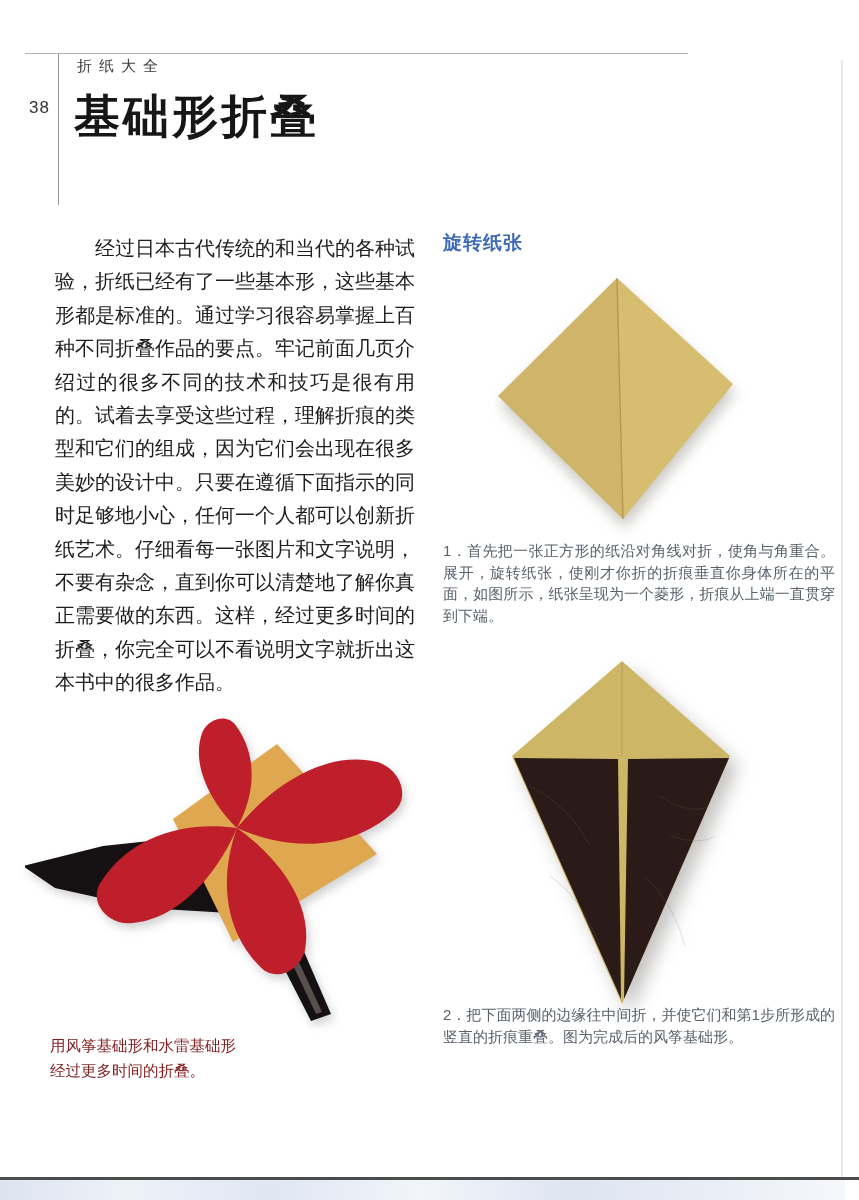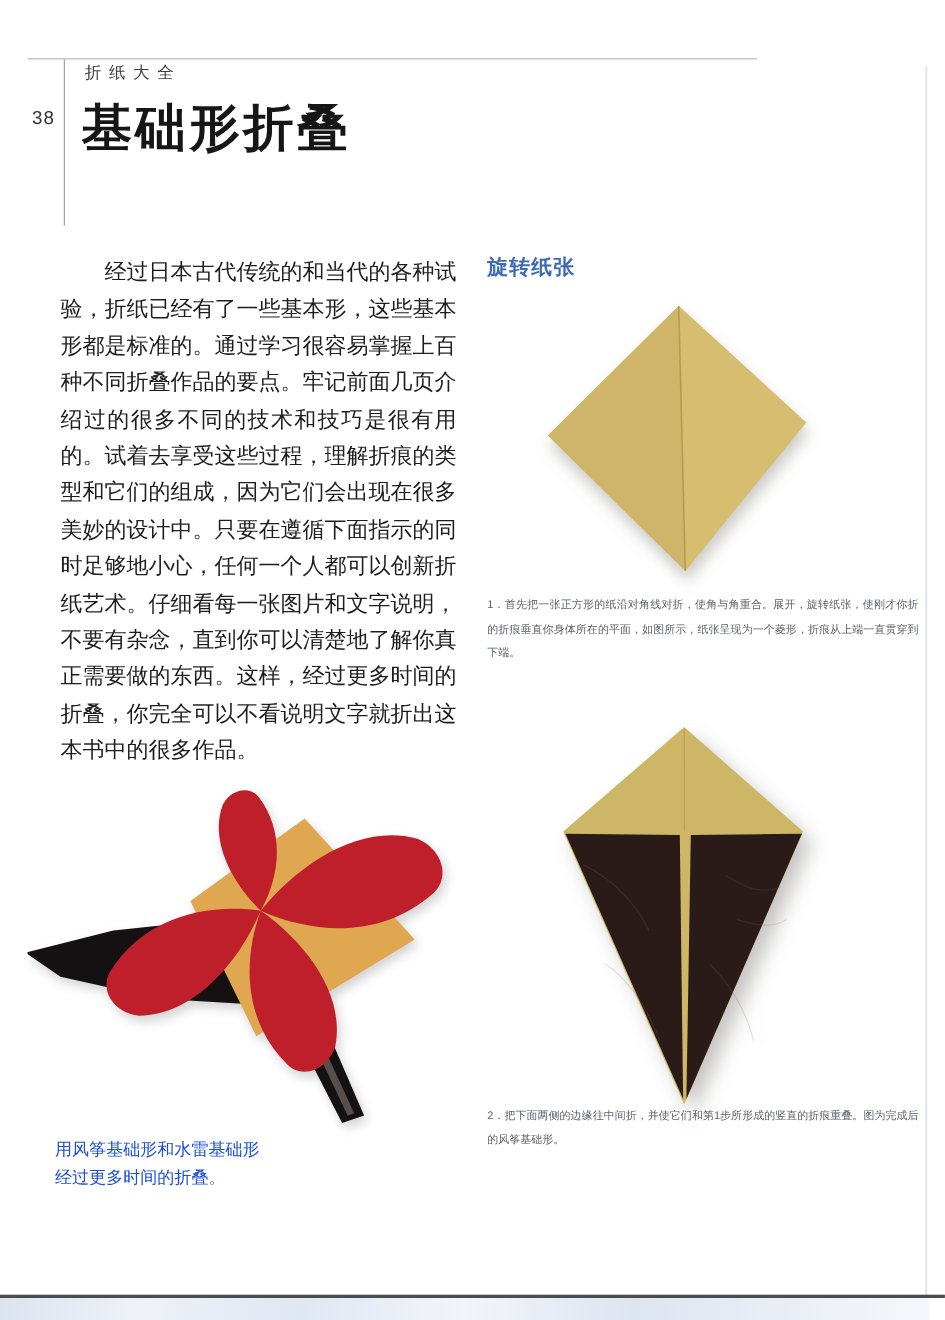--- a/index.html
+++ b/index.html
@@ -23,36 +23,36 @@
   .intro{
     position:absolute;left:55px;top:232px;width:360px;
     font-size:20px;line-height:33.4px;color:#1d1d1d;
     text-align:justify;text-justify:inter-ideograph;
     text-indent:2em;
   }
   .flower-figure{position:absolute;left:25px;top:656px;width:420px;height:368px;}
   .flower-figure svg{filter:drop-shadow(3px 5px 5px rgba(0,0,0,0.18));}
   .flower-caption{
     position:absolute;left:50px;top:1033px;width:260px;
-    font-size:15.5px;line-height:25px;color:#1d4ed8;
+    font-size:15.5px;line-height:25px;color:#7f1d1d;
   }
   
   .kite-heading{
     position:absolute;left:443px;top:230px;
     font-family:"Liberation Sans","DejaVu Sans",sans-serif;
     font-size:19px;font-weight:700;color:#3e6ab5;letter-spacing:1px;
   }
   .photo-diamond{position:absolute;left:470px;top:266px;width:330px;height:266px;}
   .photo-diamond svg{filter:drop-shadow(2px 9px 7px rgba(80,75,60,0.30));}
   .photo-kite{position:absolute;left:460px;top:646px;width:360px;height:386px;}
   .photo-kite svg{filter:drop-shadow(8px 10px 9px rgba(60,55,50,0.30));}
   .step-caption{
     position:absolute;left:443px;width:392px;
     font-family:"Liberation Sans","DejaVu Sans",sans-serif;
-    font-size:10px;line-height:21.5px;color:#59616b;
+    font-size:15px;line-height:21.5px;color:#59616b;
     text-align:justify;text-justify:inter-ideograph;
   }
   .step1{top:540px;}
   .step2{top:1004px;}
   
   .right-scan-edge{position:absolute;left:841px;top:60px;width:2px;height:1118px;background:rgba(140,146,158,0.22);}
   .footer-rule{position:absolute;left:0;top:1177px;width:859px;height:3px;background:#4c4c4e;}
   .footer-strip{
     position:absolute;left:0;top:1180px;width:845px;height:20px;
     background:linear-gradient(90deg,#dce4f0 0%,#eef2f8 15%,#dfe7f3 32%,#f2f5fa 50%,#dde5f1 68%,#e9eef6 84%,#f5f7fb 100%);

